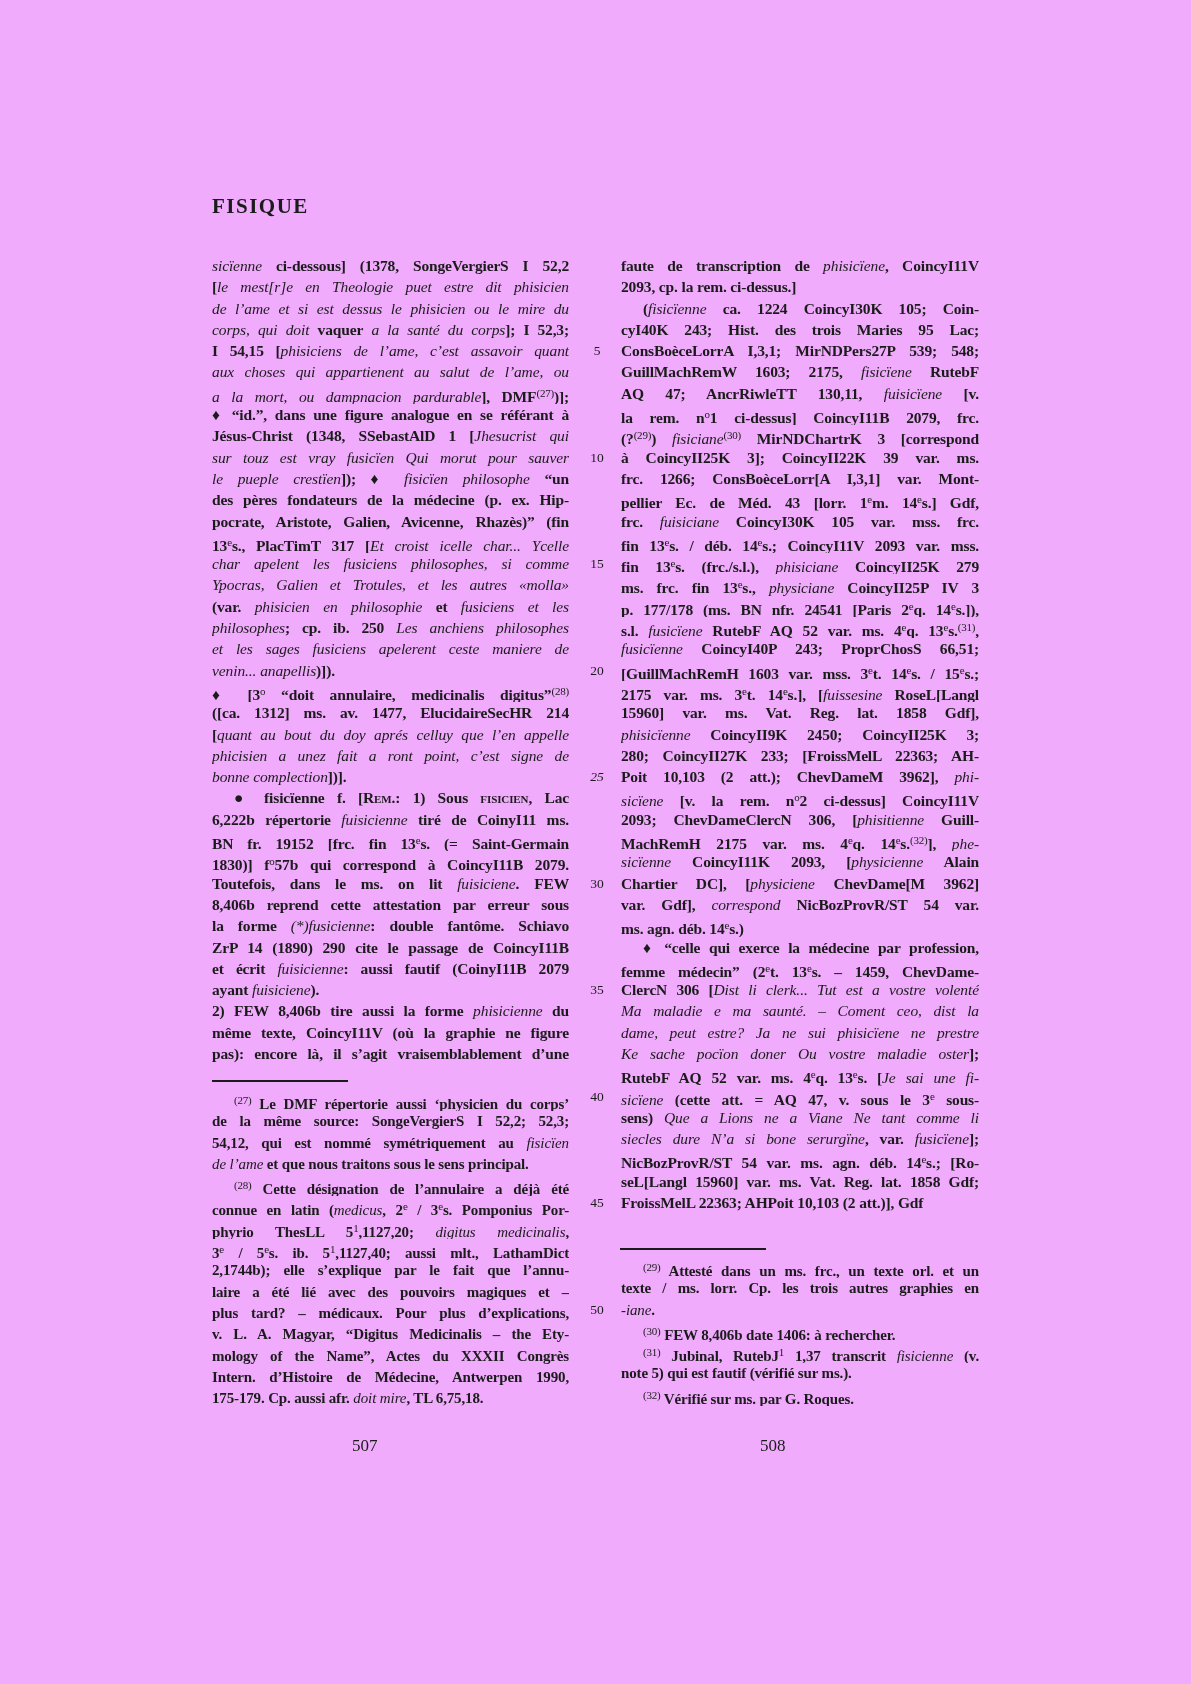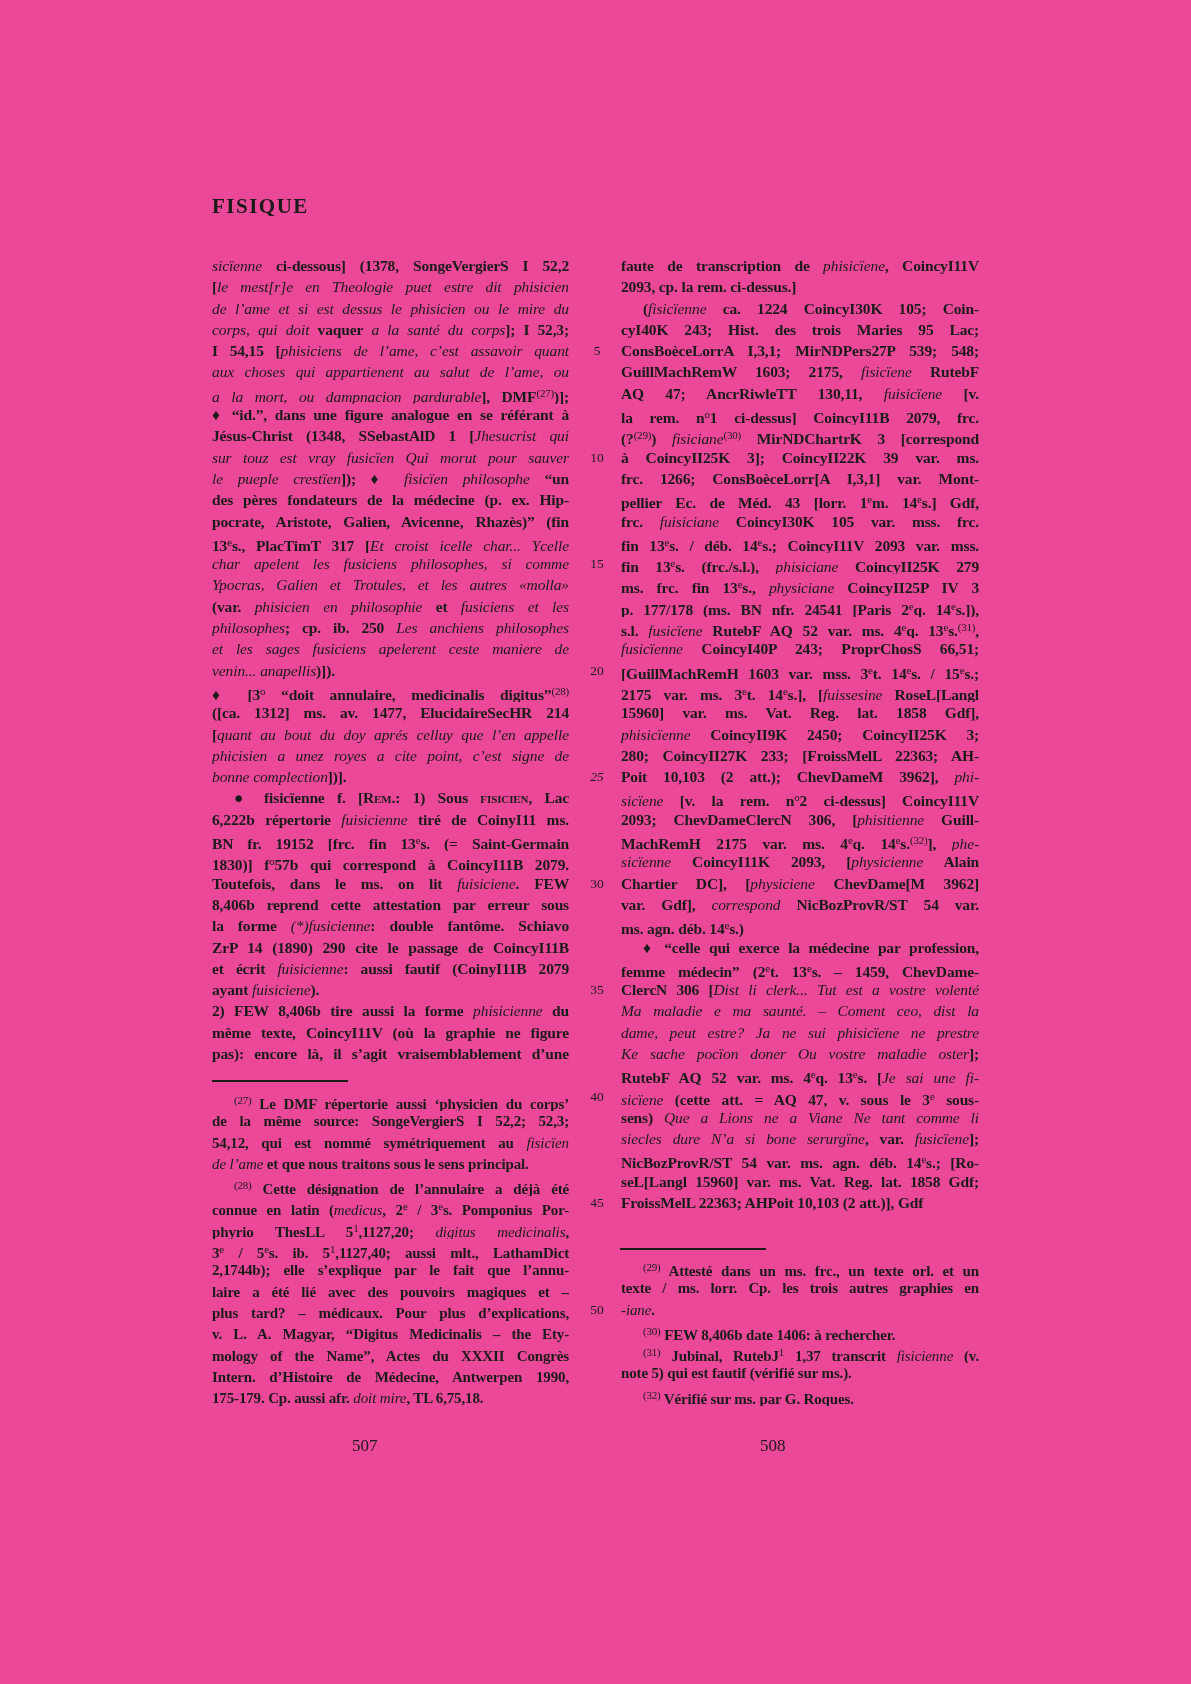--- a/index.html
+++ b/index.html
@@ -1,20 +1,20 @@
 <!DOCTYPE html>
 <html><head>
 <meta charset="utf-8">
 <style>
   html,body{margin:0;padding:0;background:#e8e8e6;}
   .page{
     position:relative;
     width:1191px;height:1684px;
     margin:0 auto;
-    background:#ec4899;
+    background:#f0abfc;
     color:#1b1b1b;
     font-family:"Liberation Serif","DejaVu Serif",serif;
     overflow:hidden;
   }
   .entry-header{
     position:absolute;left:212px;top:194px;
     font-size:21px;font-weight:700;letter-spacing:1.5px;
   }
   .col{position:absolute;font-size:15.5px;}
   .col.foot{font-size:15px;}
@@ -71,21 +71,21 @@
       <div class="bl"><span class="sg-n">13</span><span class="sg-sup">e</span><span class="sg-n">s., PlacTimT 317 [</span><span class="sg-i">Et croist icelle char... Ycelle</span></div>
       <div class="bl"><span class="sg-i">char apelent les fusiciens philosophes, si comme</span></div>
       <div class="bl"><span class="sg-i">Ypocras, Galien et Trotules, et les autres «molla»</span></div>
       <div class="bl"><span class="sg-n">(var. </span><span class="sg-i">phisicien en philosophie</span><span class="sg-n"> et </span><span class="sg-i">fusiciens et les</span></div>
       <div class="bl"><span class="sg-i">philosophes</span><span class="sg-n">; cp. ib. 250 </span><span class="sg-i">Les anchiens philosophes</span></div>
       <div class="bl"><span class="sg-i">et les sages fusiciens apelerent ceste maniere de</span></div>
       <div class="bl nj"><span class="sg-i">venin... anapellis</span><span class="sg-n">)]).</span></div>
       <div class="bl"><span class="sg-n">♦ [3</span><span class="sg-sup">o</span><span class="sg-n"> “doit annulaire, medicinalis digitus”</span><span class="sg-sup">(28)</span></div>
       <div class="bl"><span class="sg-n">([ca. 1312] ms. av. 1477, ElucidaireSecHR 214</span></div>
       <div class="bl"><span class="sg-n">[</span><span class="sg-i">quant au bout du doy aprés celluy que l’en appelle</span></div>
-      <div class="bl"><span class="sg-i">phicisien a unez royes a cite point, c’est signe de</span></div>
+      <div class="bl"><span class="sg-i">phicisien a unez fait a ront point, c’est signe de</span></div>
       <div class="bl nj"><span class="sg-i">bonne complection</span><span class="sg-n">])].</span></div>
       <div class="bl ind"><span class="sg-n">● fisicïenne f. [</span><span class="sg-sc">Rem.</span><span class="sg-n">: 1) Sous </span><span class="sg-sc">fisicien</span><span class="sg-n">, Lac</span></div>
       <div class="bl"><span class="sg-n">6,222b répertorie </span><span class="sg-i">fuisicienne</span><span class="sg-n"> tiré de CoinyI11 ms.</span></div>
       <div class="bl"><span class="sg-n">BN fr. 19152 [frc. fin 13</span><span class="sg-sup">e</span><span class="sg-n">s. (= Saint-Germain</span></div>
       <div class="bl"><span class="sg-n">1830)] f</span><span class="sg-sup">o</span><span class="sg-n">57b qui correspond à CoincyI11B 2079.</span></div>
       <div class="bl"><span class="sg-n">Toutefois, dans le ms. on lit </span><span class="sg-i">fuisiciene</span><span class="sg-n">. FEW</span></div>
       <div class="bl"><span class="sg-n">8,406b reprend cette attestation par erreur sous</span></div>
       <div class="bl"><span class="sg-n">la forme </span><span class="sg-i">(*)fusicienne</span><span class="sg-n">: double fantôme. Schiavo</span></div>
       <div class="bl"><span class="sg-n">ZrP 14 (1890) 290 cite le passage de CoincyI11B</span></div>
       <div class="bl"><span class="sg-n">et écrit </span><span class="sg-i">fuisicienne</span><span class="sg-n">: aussi fautif (CoinyI11B 2079</span></div>

